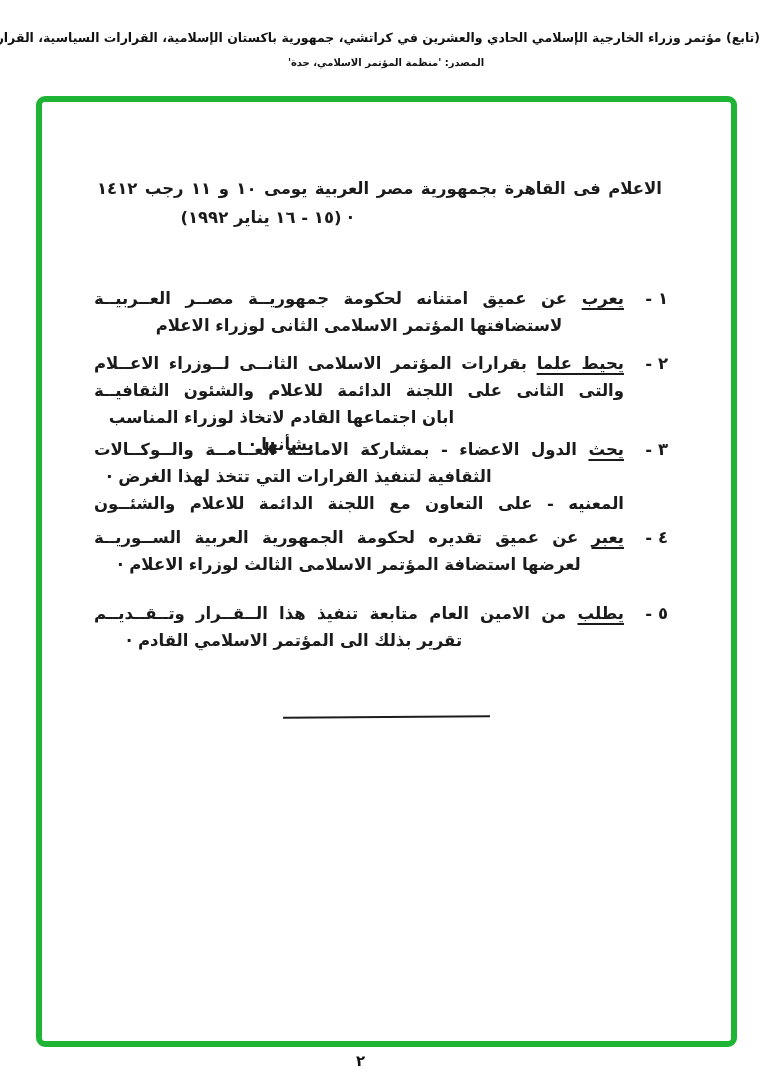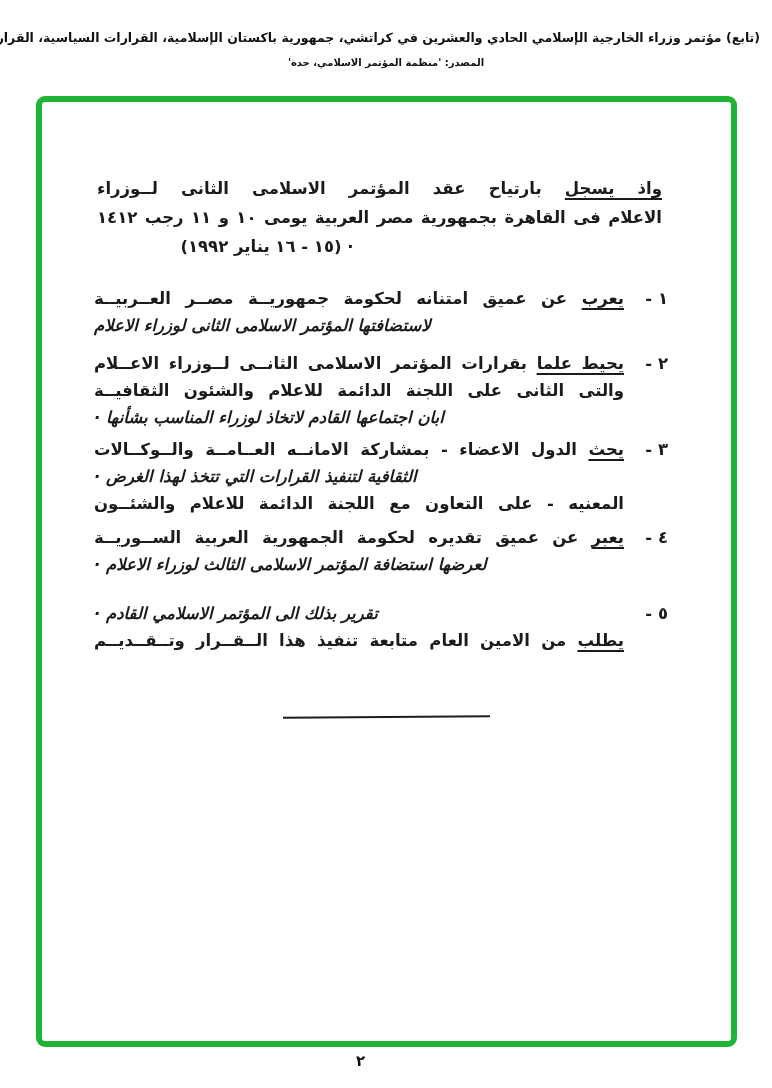--- a/index.html
+++ b/index.html
@@ -24,21 +24,21 @@
   .opening{position:absolute;top:174px;right:110px;width:565px;}
   .line{font-size:16.5px;line-height:29px;text-align:right;white-space:normal;}
   .j{text-align:justify;text-align-last:justify;}
   .lead{text-decoration:underline;text-decoration-thickness:1.5px;text-underline-offset:4px;}
   .ltr{direction:ltr;unicode-bidi:isolate;}
   .l3{padding-left:0;padding-right:225px;text-align:center;}
   .item{position:absolute;right:104px;width:574px;display:flex;direction:rtl;}
   .item .num{flex:0 0 44px;font-size:16.5px;line-height:27px;text-align:right;}
   .item .itxt{flex:1 1 auto;width:530px;}
   .item .line{line-height:27px;}
-  .short{text-align:left;font-style:italic;}
+  .short{text-align:center;}
   .divider{
     position:absolute;left:283px;top:716px;width:207px;height:2px;background:#1d1d1d;
     transform:rotate(-0.4deg);
   }
   .pagenum{
     position:absolute;left:356px;top:1052px;font-size:15px;font-weight:bold;direction:rtl;color:#111;
   }
 </style>
 </head>
 <body>
@@ -46,21 +46,20 @@
 <div>
 
   <div class="hdr1">(تابع) مؤتمر وزراء الخارجية الإسلامي الحادي والعشرين في كراتشي، جمهورية باكستان الإسلامية، القرارات السياسية، القرار الرقم٢١/٤٦ - س</div>
   <div class="hdr2">المصدر: 'منظمة المؤتمر الاسلامي، جدة'</div>
 
   <div class="frame"></div>
 
   <div class="doc">
 
     <div class="opening">
-      <div class="line j"><span class="lead">واذ يسجل</span><span> بارتياح عقد المؤتمر الاسلامى الثانى لــوزراء</span></div>
       <div class="line j">الاعلام فى القاهرة بجمهورية مصر العربية يومى ١٠ و ١١ رجب ١٤١٢</div>
       <div class="line l3"><span class="ltr">(١٥ - ١٦ يناير ١٩٩٢) ·</span></div>
     </div>
 
     <div class="item" style="top:285px">
       <span class="num">١ -</span>
       <div class="itxt">
         <div class="line j"><span class="lead">يعرب</span><span> عن عميق امتنانه لحكومة جمهوريــة مصــر العــربيــة</span></div>
         <div class="line short">لاستضافتها المؤتمر الاسلامى الثانى لوزراء الاعلام</div>
       </div>
@@ -88,22 +87,22 @@
       <span class="num">٤ -</span>
       <div class="itxt">
         <div class="line j"><span class="lead">يعبر</span><span> عن عميق تقديره لحكومة الجمهورية العربية الســوريــة</span></div>
         <div class="line short" style="padding-right:20px">لعرضها استضافة المؤتمر الاسلامى الثالث لوزراء الاعلام ·</div>
       </div>
     </div>
 
     <div class="item" style="top:600px">
       <span class="num">٥ -</span>
       <div class="itxt">
+        <div class="line j"><span class="lead">يطلب</span><span> من الامين العام متابعة تنفيذ هذا الــقــرار وتــقــديــم</span></div>
         <div class="line short" style="padding-right:130px">تقرير بذلك الى المؤتمر الاسلامي القادم ·</div>
-        <div class="line j"><span class="lead">يطلب</span><span> من الامين العام متابعة تنفيذ هذا الــقــرار وتــقــديــم</span></div>
       </div>
     </div>
 
     <div class="divider"></div>
   </div>
 
   <div class="pagenum">٢</div>
 
 </div>
 

